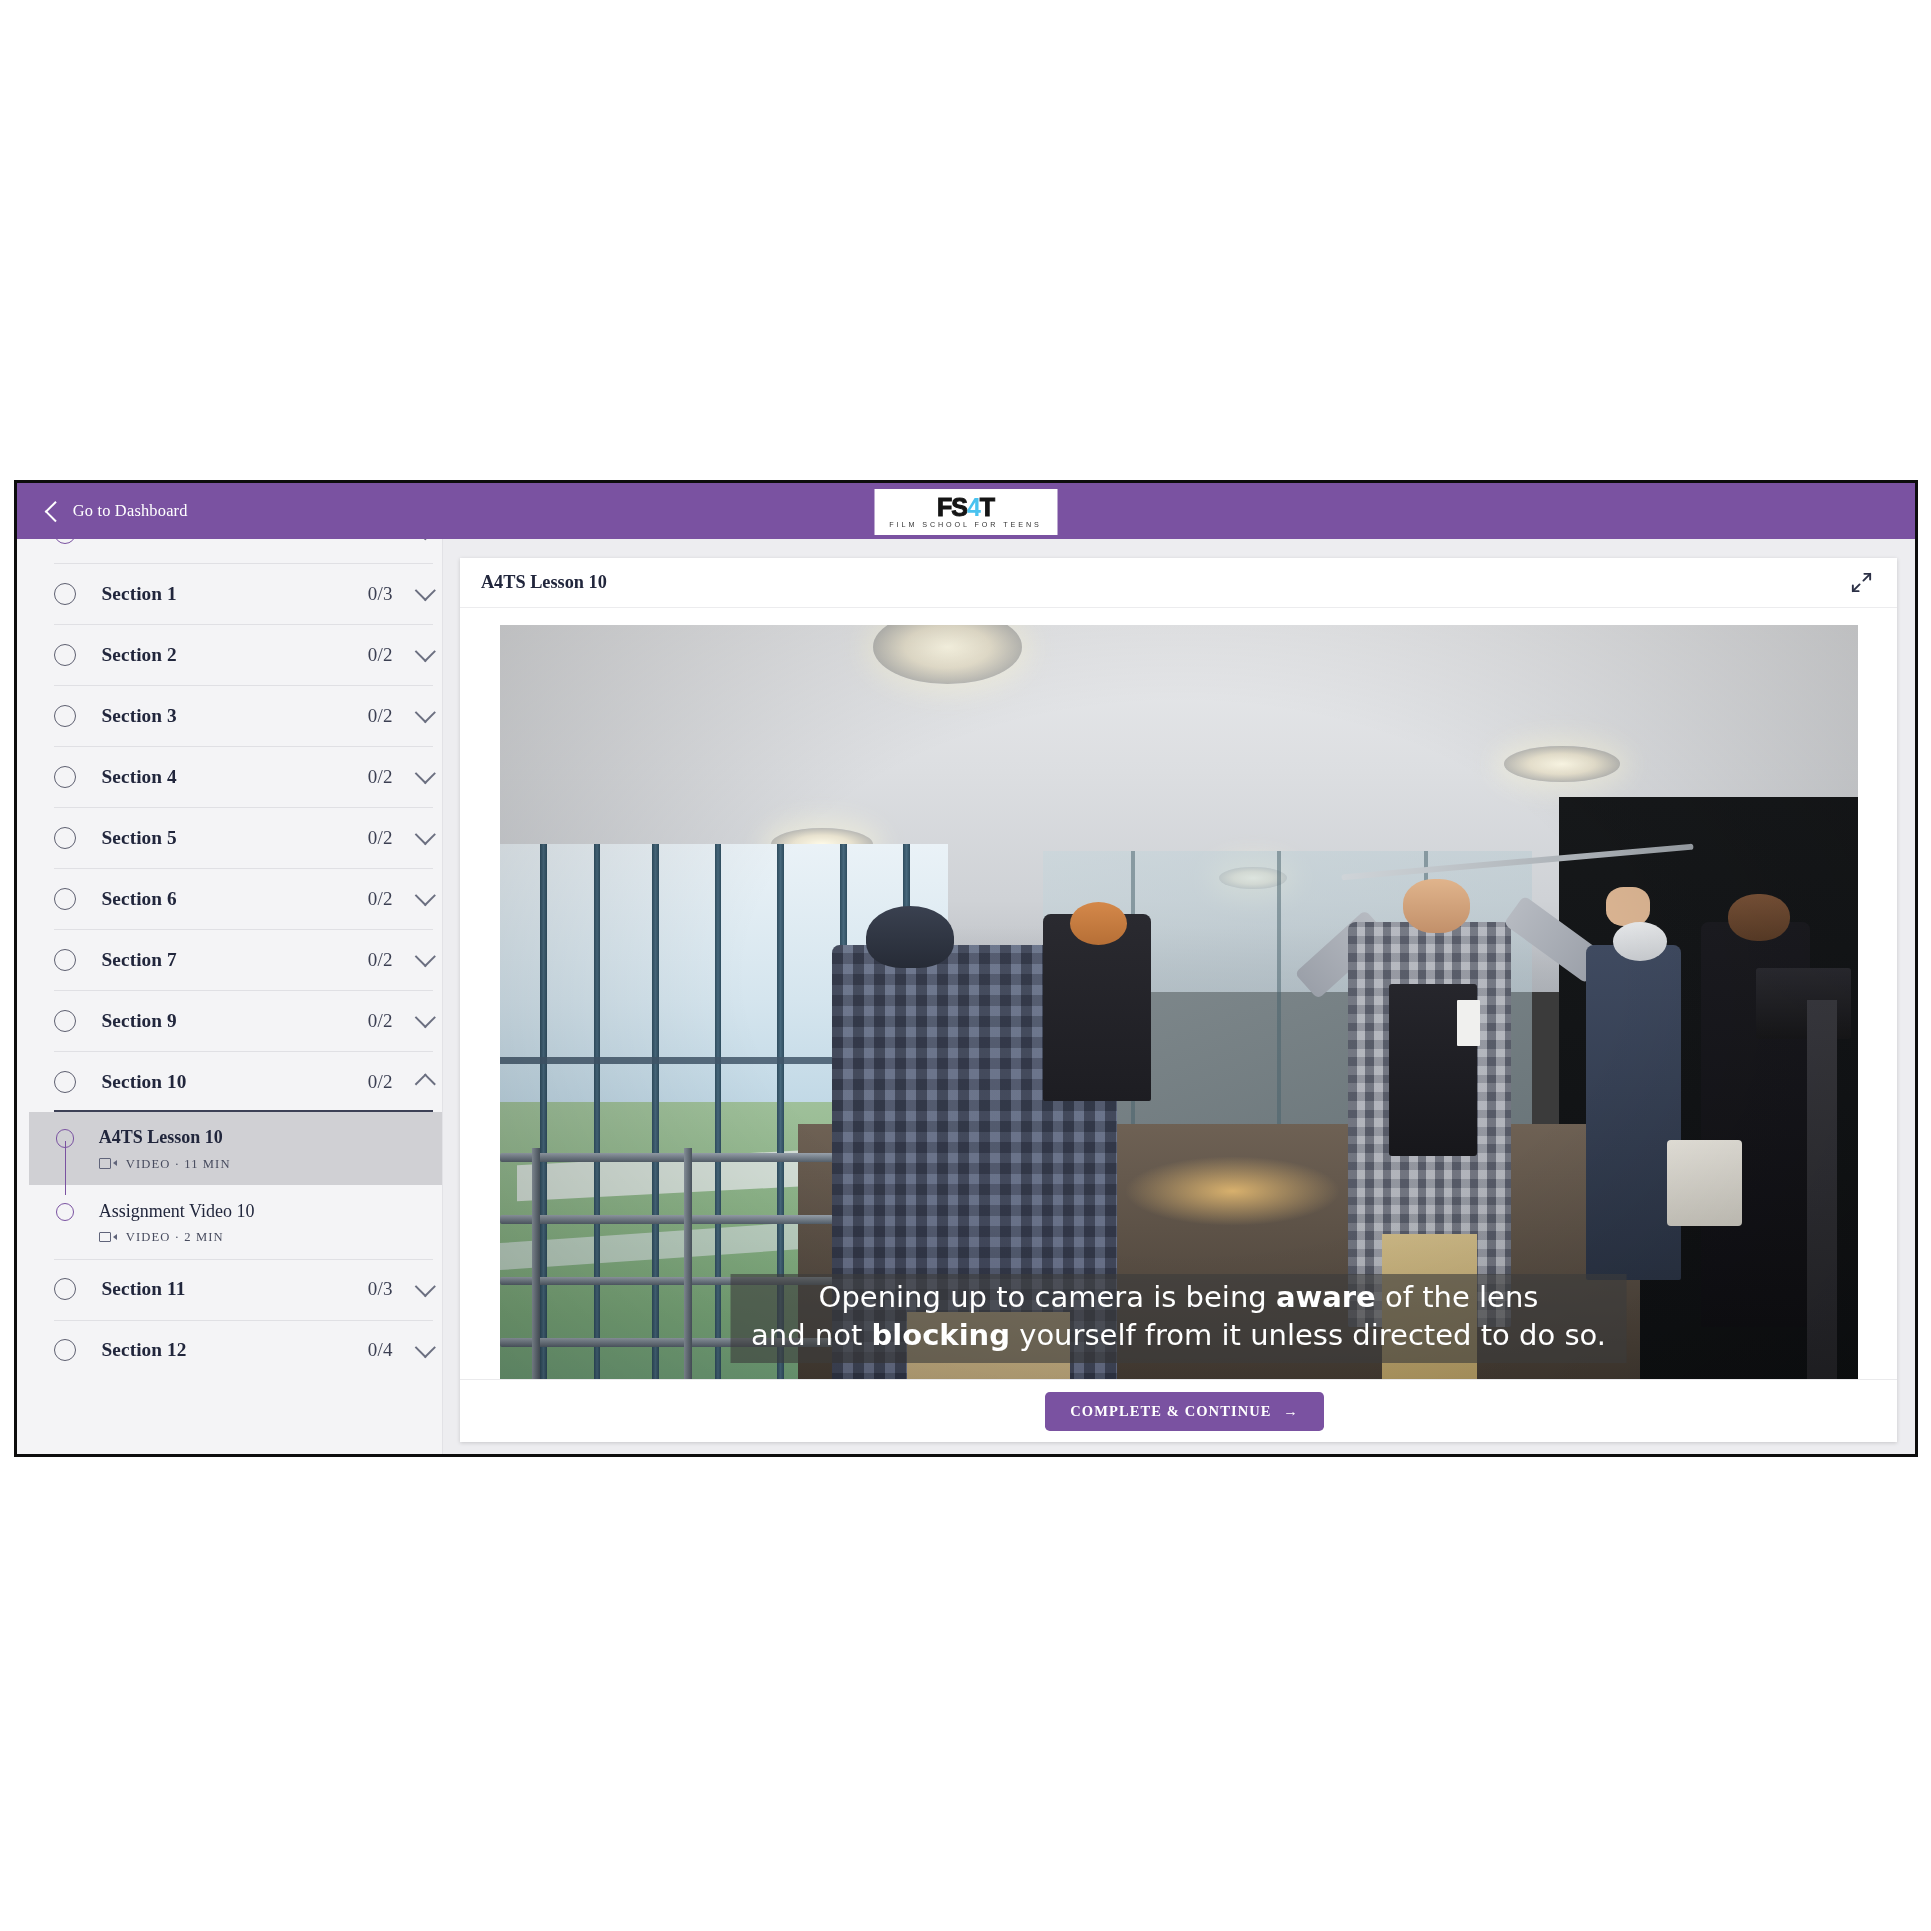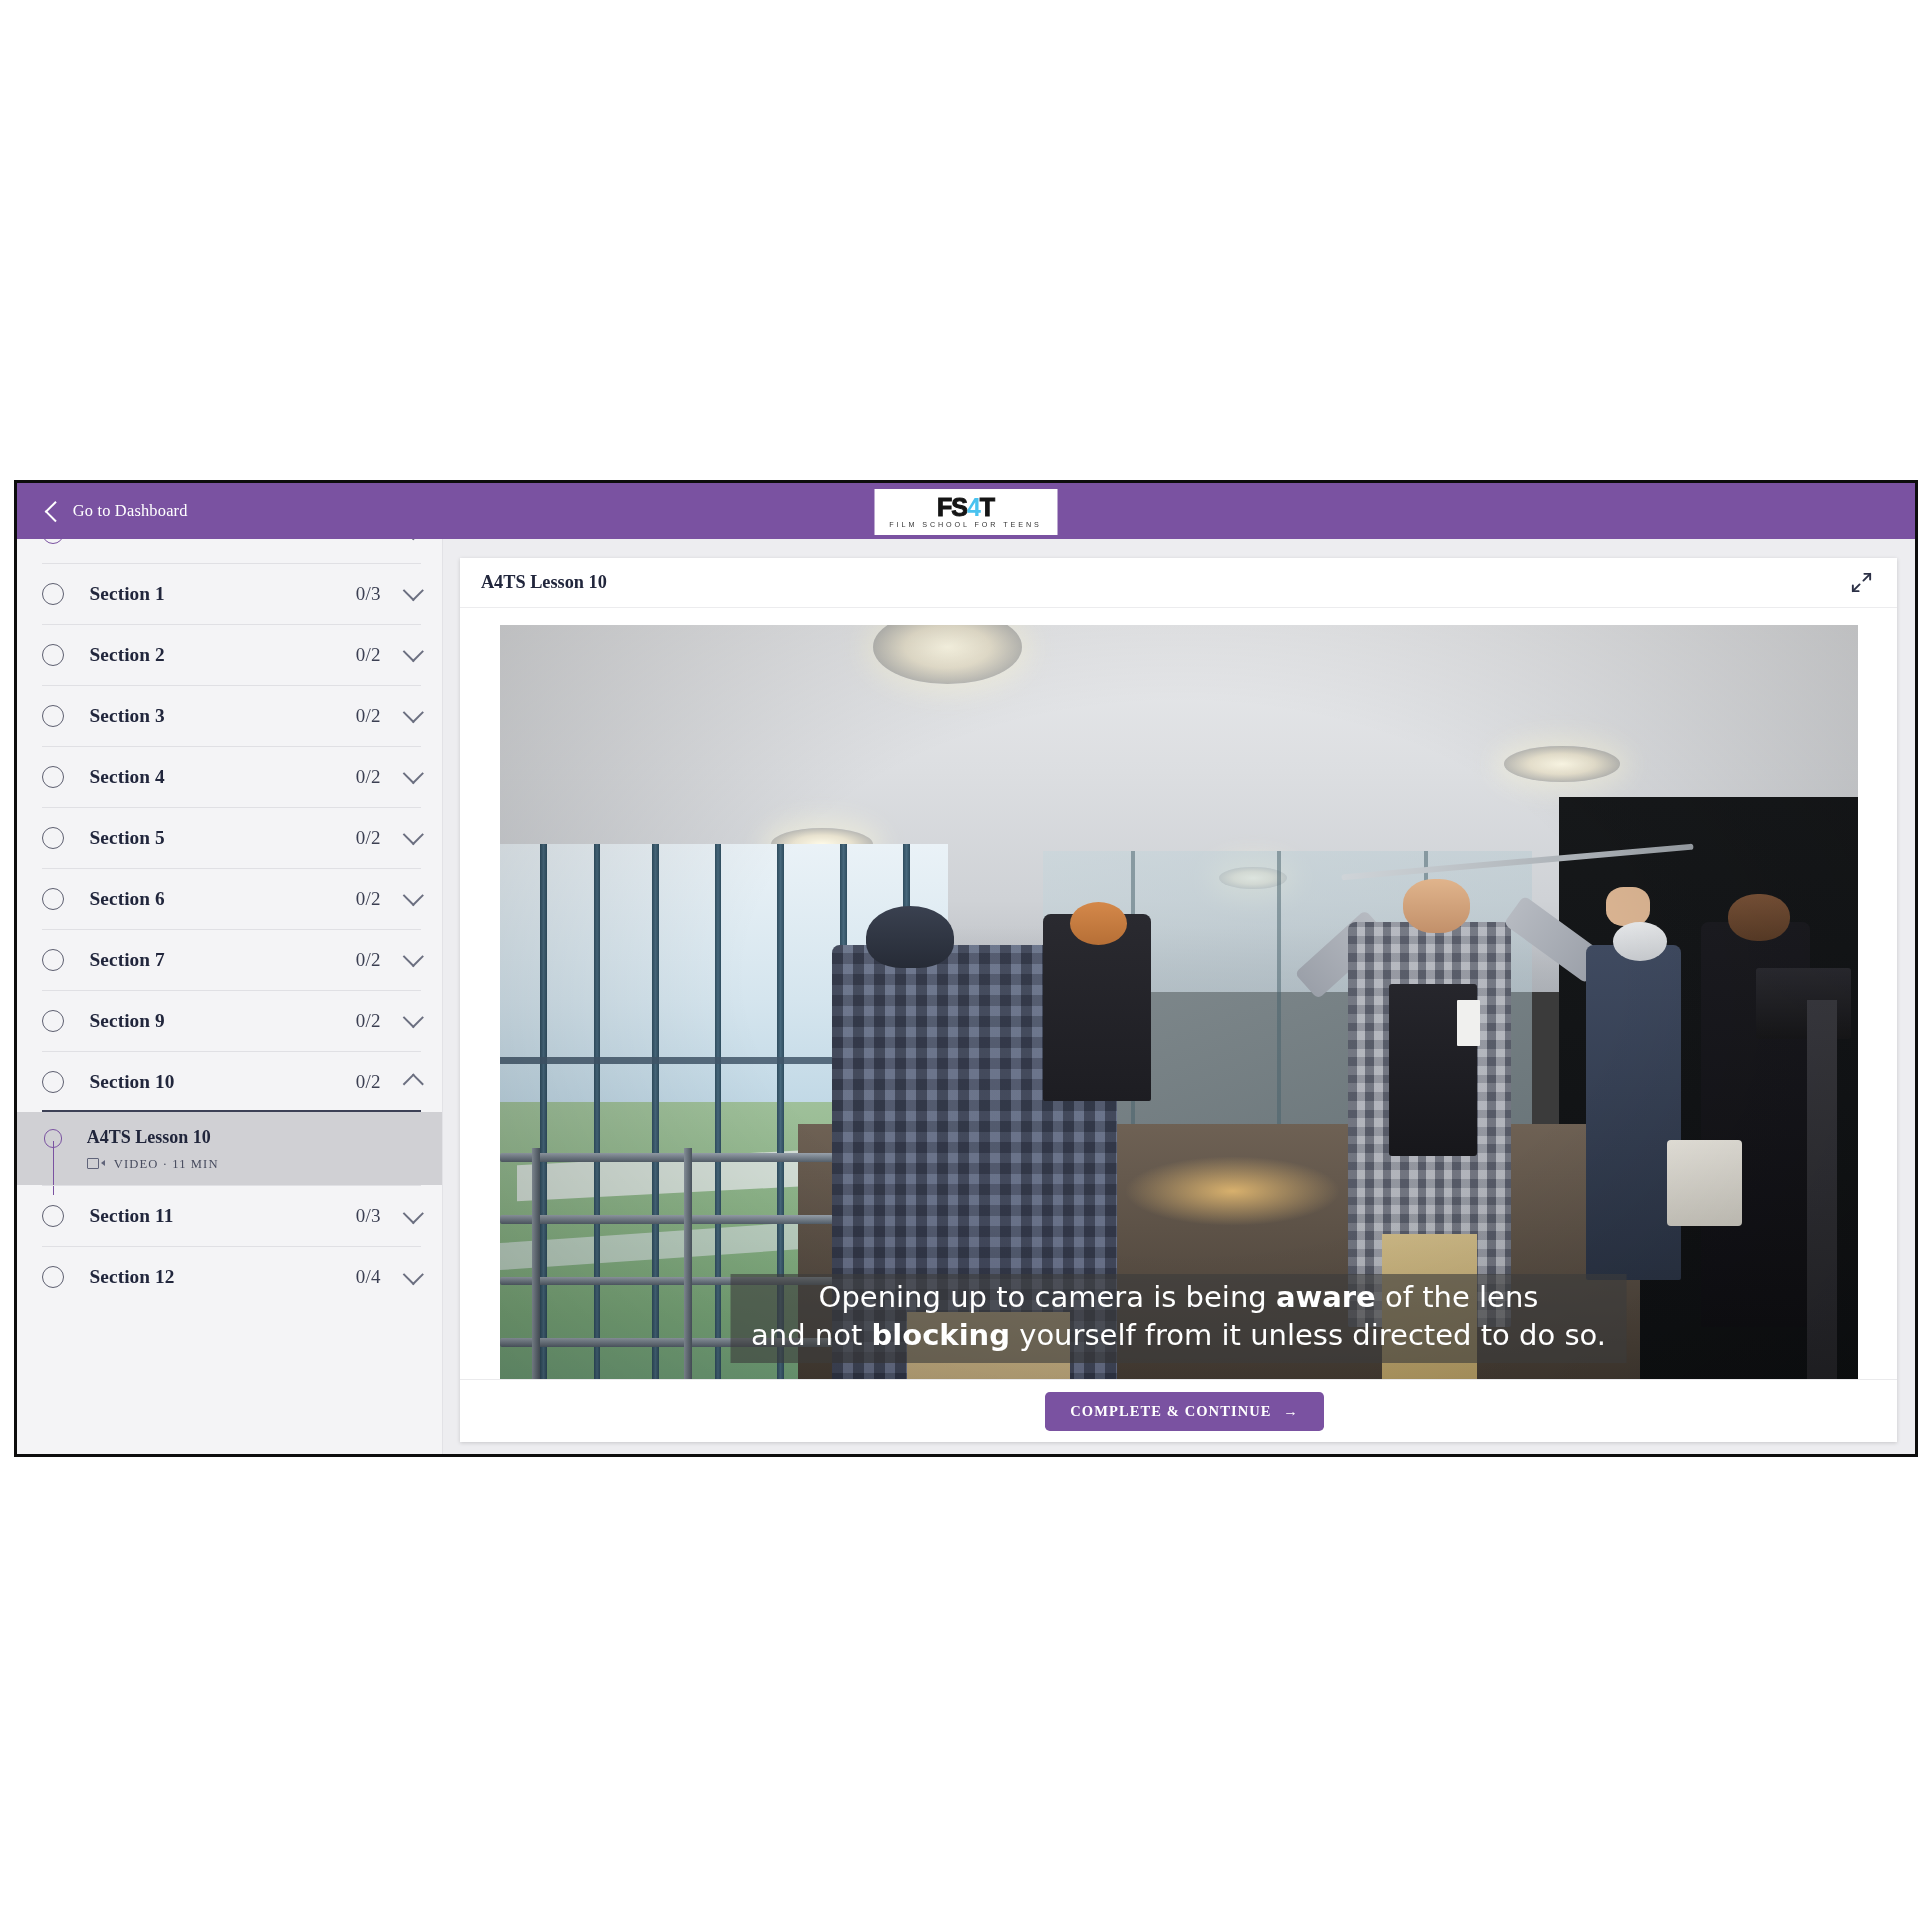--- a/index.html
+++ b/index.html
@@ -39,21 +39,21 @@
     color:#333;line-height:1;}
 
   
   .body-split{position:absolute;left:0;top:56px;right:0;bottom:0;display:flex;}
 
   
   .sidebar{
     width:425px;flex:0 0 425px;background:#f4f4f6;position:relative;overflow:hidden;
     border-right:1px solid #e2e2e6;
   }
-  .sb-scroll{position:absolute;left:0;top:-37px;width:100%;}
+  .sb-scroll{position:absolute;left:12px;top:-37px;width:100%;}
 
   .sec-row{
     display:flex;align-items:center;height:61px;padding:0 21px 0 25px;
     box-sizing:border-box;cursor:pointer;position:relative;
   }
   .sec-row + .sec-row::before,
   .sec-row::before{
     content:"";position:absolute;left:25px;right:21px;top:0;height:1px;background:#e0e0e4;
   }
   .sec-row:first-child::before{background:transparent;}
@@ -342,20 +342,33 @@
             <span class="lsub">
               <span class="cam-ico">
                     <i></i>
                     <b></b>
                   </span>
               <span>VIDEO · 11 MIN</span>
             </span>
           </span>
         </div>
 
+        <div class="lesson">
+          <span class="dot"></span>
+          <span class="lmeta">
+            <span class="ltitle">Assignment Video 10</span>
+            <span class="lsub">
+              <span class="cam-ico">
+                    <i></i>
+                    <b></b>
+                  </span>
+              <span>VIDEO · 2 MIN</span>
+            </span>
+          </span>
+        </div>
 
         <div class="sec-row">
           <span class="sec-ring"></span>
           <span class="sec-title">Section 11</span>
           <span class="sec-count">0/3</span>
           <span class="chev"></span>
         </div>
 
         <div class="sec-row">
           <span class="sec-ring"></span>

